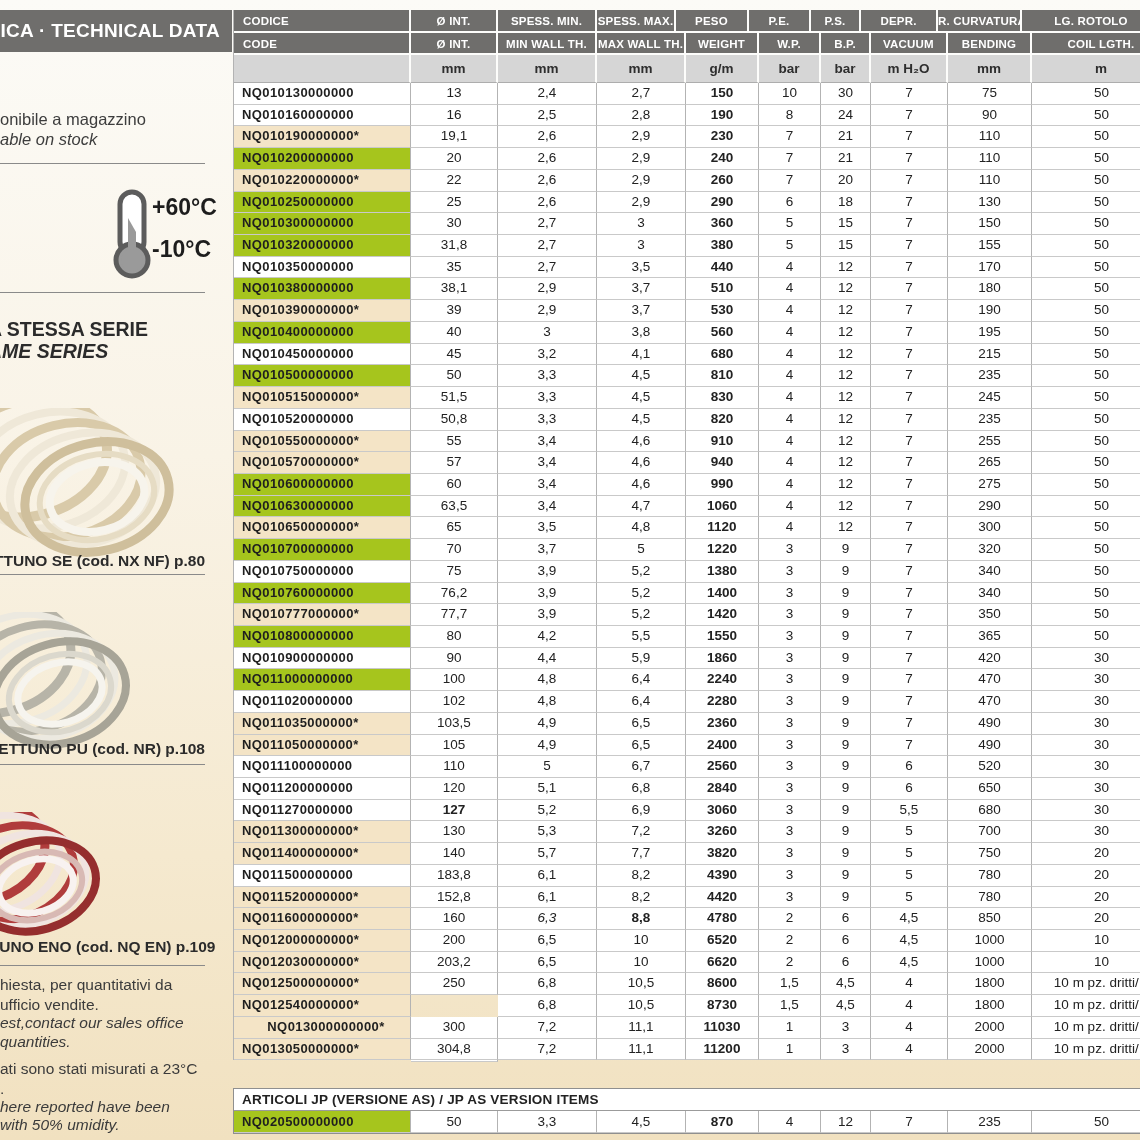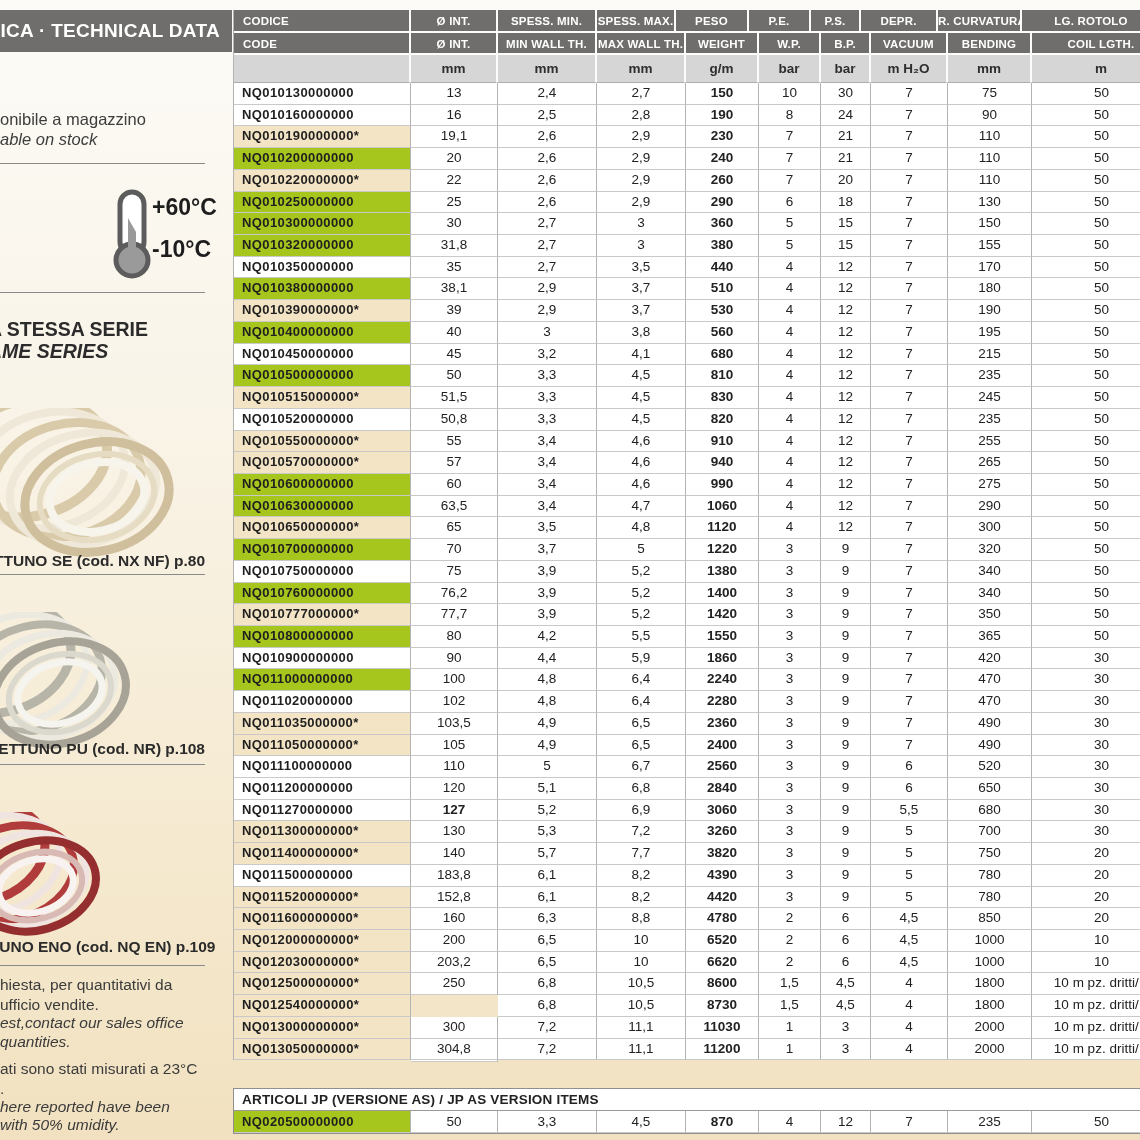--- a/index.html
+++ b/index.html
@@ -641,22 +641,22 @@
         <div class="tcell weight" style="width: 73px;">4420</div>
         <div class="tcell" style="width: 62px;">3</div>
         <div class="tcell" style="width: 50px;">9</div>
         <div class="tcell" style="width: 77px;">5</div>
         <div class="tcell" style="width: 84px;">780</div>
         <div class="tcell" style="width: 140px;">20</div>
       </div>
       <div class="trow">
         <div class="tcell codecell hl-beige" style="width: 177px;">NQ011600000000*</div>
         <div class="tcell" style="width: 87px;">160</div>
-        <div class="tcell" style="width: 99px;">6,3</div>
-        <div class="tcell" style="width: 89px;">8,8</div>
+        <div class="tcell" style="width: 99px; font-style: italic;">6,3</div>
+        <div class="tcell" style="width: 89px; font-weight: bold;">8,8</div>
         <div class="tcell weight" style="width: 73px;">4780</div>
         <div class="tcell" style="width: 62px;">2</div>
         <div class="tcell" style="width: 50px;">6</div>
         <div class="tcell" style="width: 77px;">4,5</div>
         <div class="tcell" style="width: 84px;">850</div>
         <div class="tcell" style="width: 140px;">20</div>
       </div>
       <div class="trow">
         <div class="tcell codecell hl-beige" style="width: 177px;">NQ012000000000*</div>
         <div class="tcell" style="width: 87px;">200</div>
@@ -699,21 +699,21 @@
         <div class="tcell" style="width: 99px;">6,8</div>
         <div class="tcell" style="width: 89px;">10,5</div>
         <div class="tcell weight" style="width: 73px;">8730</div>
         <div class="tcell" style="width: 62px;">1,5</div>
         <div class="tcell" style="width: 50px;">4,5</div>
         <div class="tcell" style="width: 77px;">4</div>
         <div class="tcell" style="width: 84px;">1800</div>
         <div class="tcell" style="width: 140px;">10 m pz. dritti/ s</div>
       </div>
       <div class="trow">
-        <div class="tcell codecell hl-beige" style="width: 177px;">NQ013000000000*</div>
+        <div class="tcell codecell hl-beige" style="width: 177px; text-align: center;">NQ013000000000*</div>
         <div class="tcell" style="width: 87px;">300</div>
         <div class="tcell" style="width: 99px;">7,2</div>
         <div class="tcell" style="width: 89px;">11,1</div>
         <div class="tcell weight" style="width: 73px;">11030</div>
         <div class="tcell" style="width: 62px;">1</div>
         <div class="tcell" style="width: 50px;">3</div>
         <div class="tcell" style="width: 77px;">4</div>
         <div class="tcell" style="width: 84px;">2000</div>
         <div class="tcell" style="width: 140px;">10 m pz. dritti/ s</div>
       </div>

